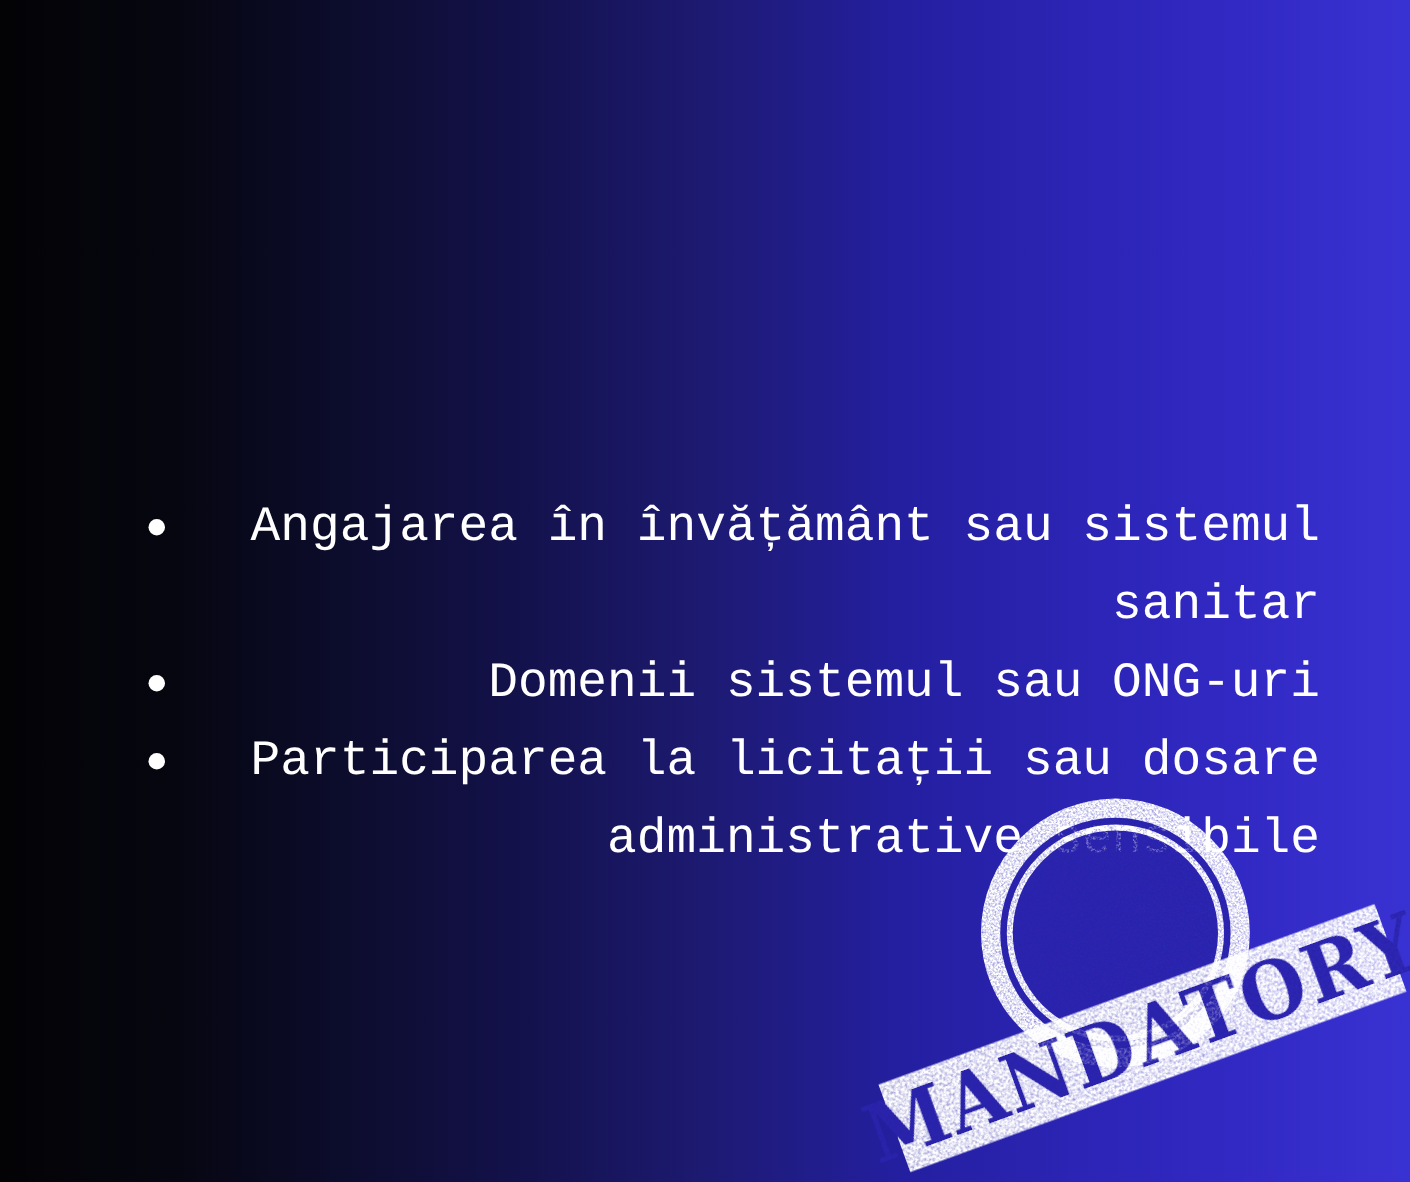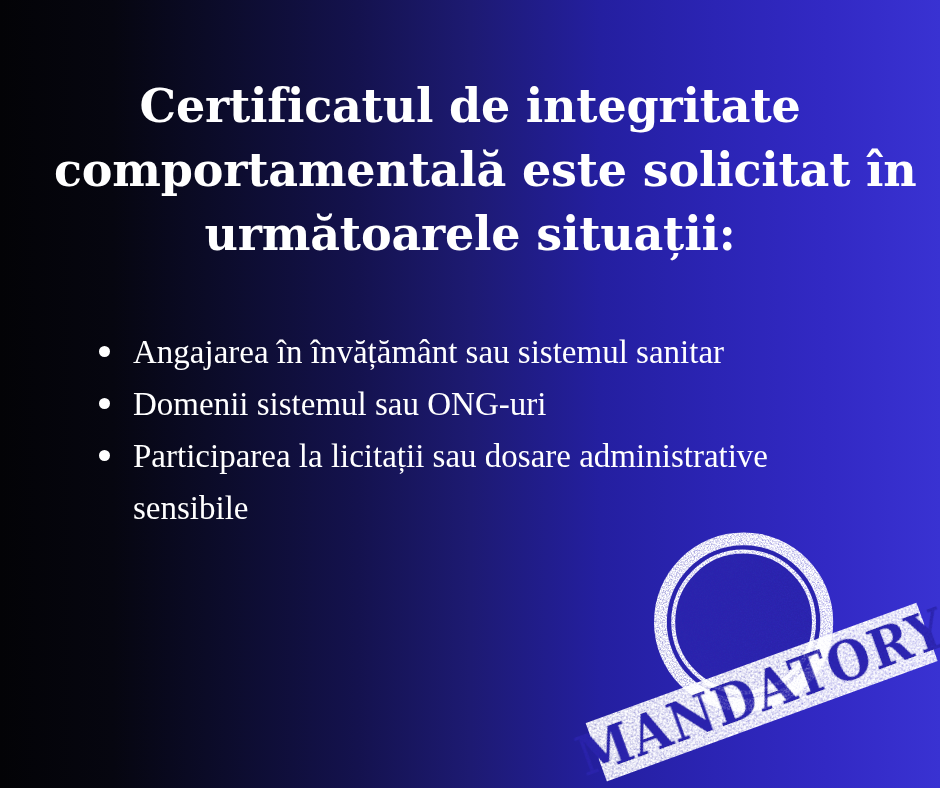--- a/index.html
+++ b/index.html
@@ -60,26 +60,27 @@
     top: 326px;
     width: 790px;
     margin: 0;
     padding: 0;
     list-style: none;
   }
 
   .bullet-item {
     position: relative;
     color: #ffffff;
-    font-family: Liberation Serif, serif;
+    font-family: Liberation Mono, monospace;
     font-weight: 400;
     font-size: 33px;
     line-height: 52px;
     padding-left: 43px;
     margin: 0;
+    text-align: right;
   }
 
   .bullet-dot {
     position: absolute;
     left: 9px;
     top: 20px;
     width: 11px;
     height: 11px;
     border-radius: 50%;
     background: #ffffff;
@@ -100,25 +101,20 @@
     width: 380px;
     height: 230px;
     overflow: visible;
   }
 </style>
 </head>
 <body>
 
 <div class="slide">
 
-  <div class="title-block">
-    <span class="title-line">Certificatul de integritate</span>
-    <span class="title-line">comportamentală este solicitat în</span>
-    <span class="title-line">următoarele situații:</span>
-  </div>
 
   <ul class="bullet-list">
     <li class="bullet-item">
       <span class="bullet-dot"></span>
       <span>Angajarea în învățământ sau sistemul sanitar</span>
     </li>
     <li class="bullet-item">
       <span class="bullet-dot"></span>
       <span>Domenii sistemul sau ONG-uri</span>
     </li>

